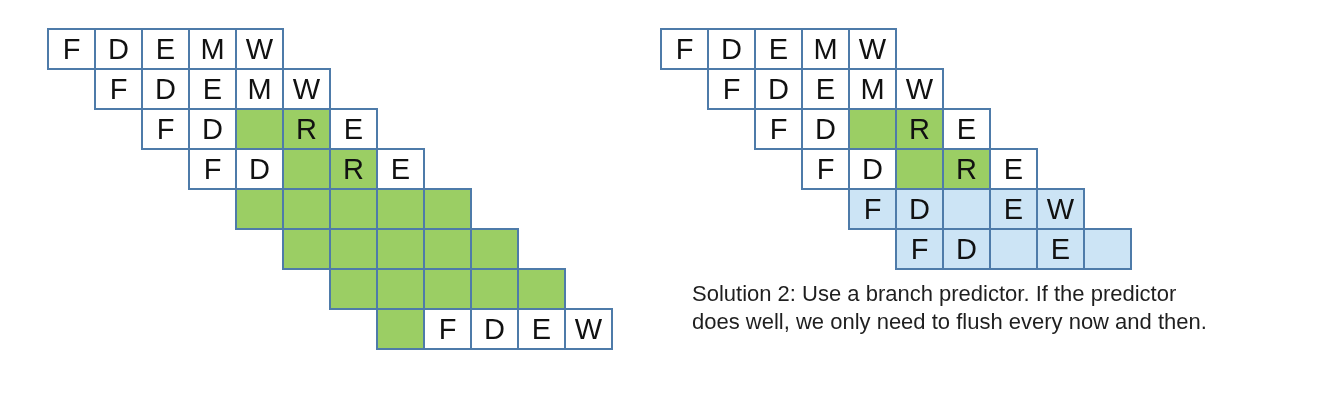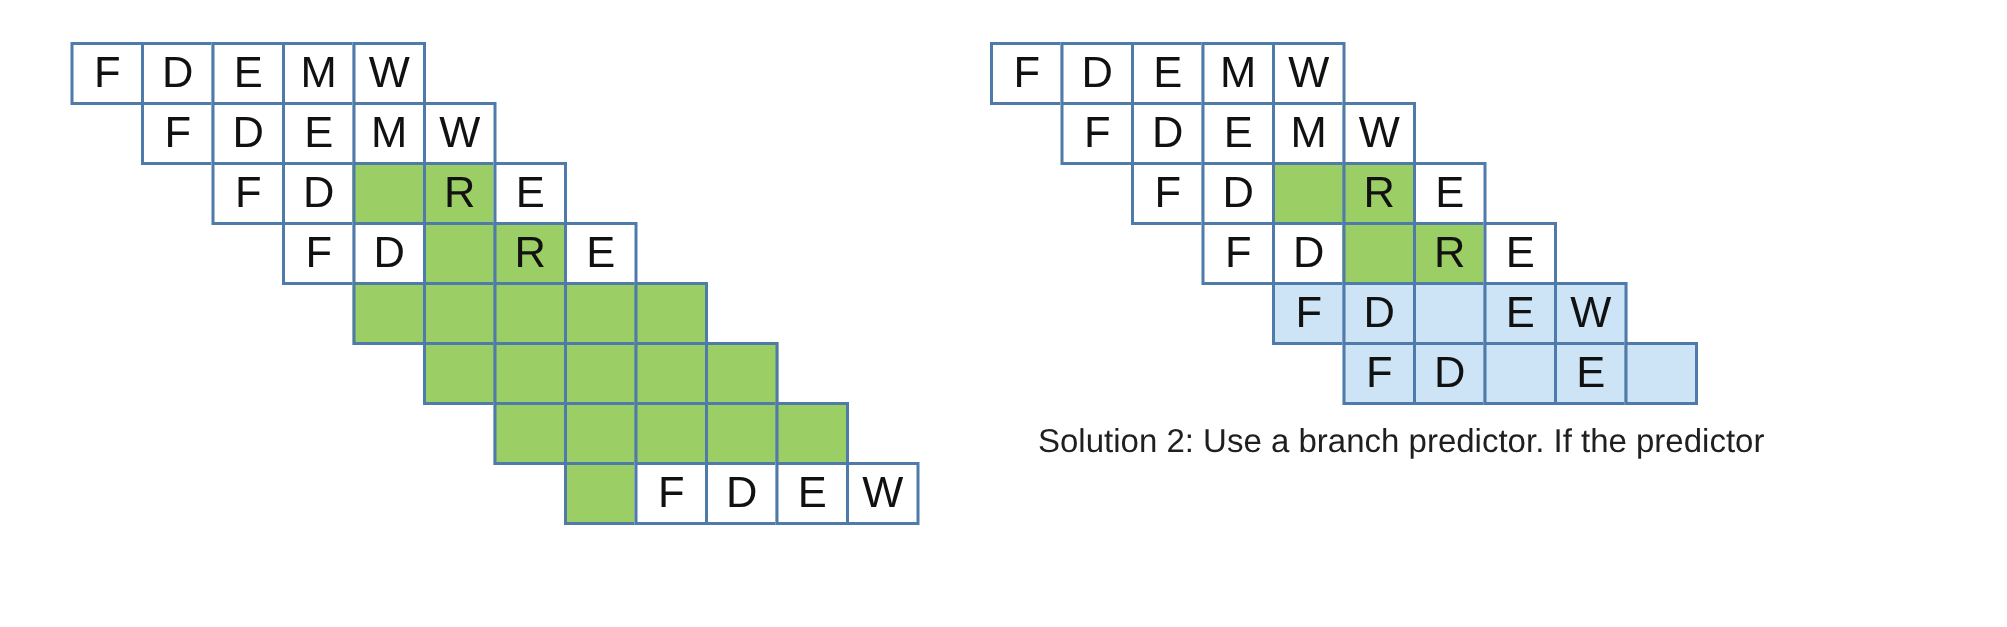--- a/index.html
+++ b/index.html
@@ -114,15 +114,16 @@
       <div class="cell" style="left: 235px; top: 200px; background: rgb(204, 228, 245); border: 2px solid rgb(78, 123, 169);">F</div>
       <div class="cell" style="left: 282px; top: 200px; background: rgb(204, 228, 245); border: 2px solid rgb(78, 123, 169);">D</div>
       <div class="cell" style="left: 329px; top: 200px; background: rgb(204, 228, 245); border: 2px solid rgb(78, 123, 169);"></div>
       <div class="cell" style="left: 376px; top: 200px; background: rgb(204, 228, 245); border: 2px solid rgb(78, 123, 169);">E</div>
       <div class="cell" style="left: 423px; top: 200px; background: rgb(204, 228, 245); border: 2px solid rgb(78, 123, 169);"></div>
     </div>
 
 
   <div class="caption" style="left: 692px; top: 280px; color: rgb(31, 31, 31);">
     <div>Solution 2: Use a branch predictor. If the predictor</div>
+    <div>does well, we only need to flush every now and then.</div>
   </div>
 
 </div>
 
 </body></html>

